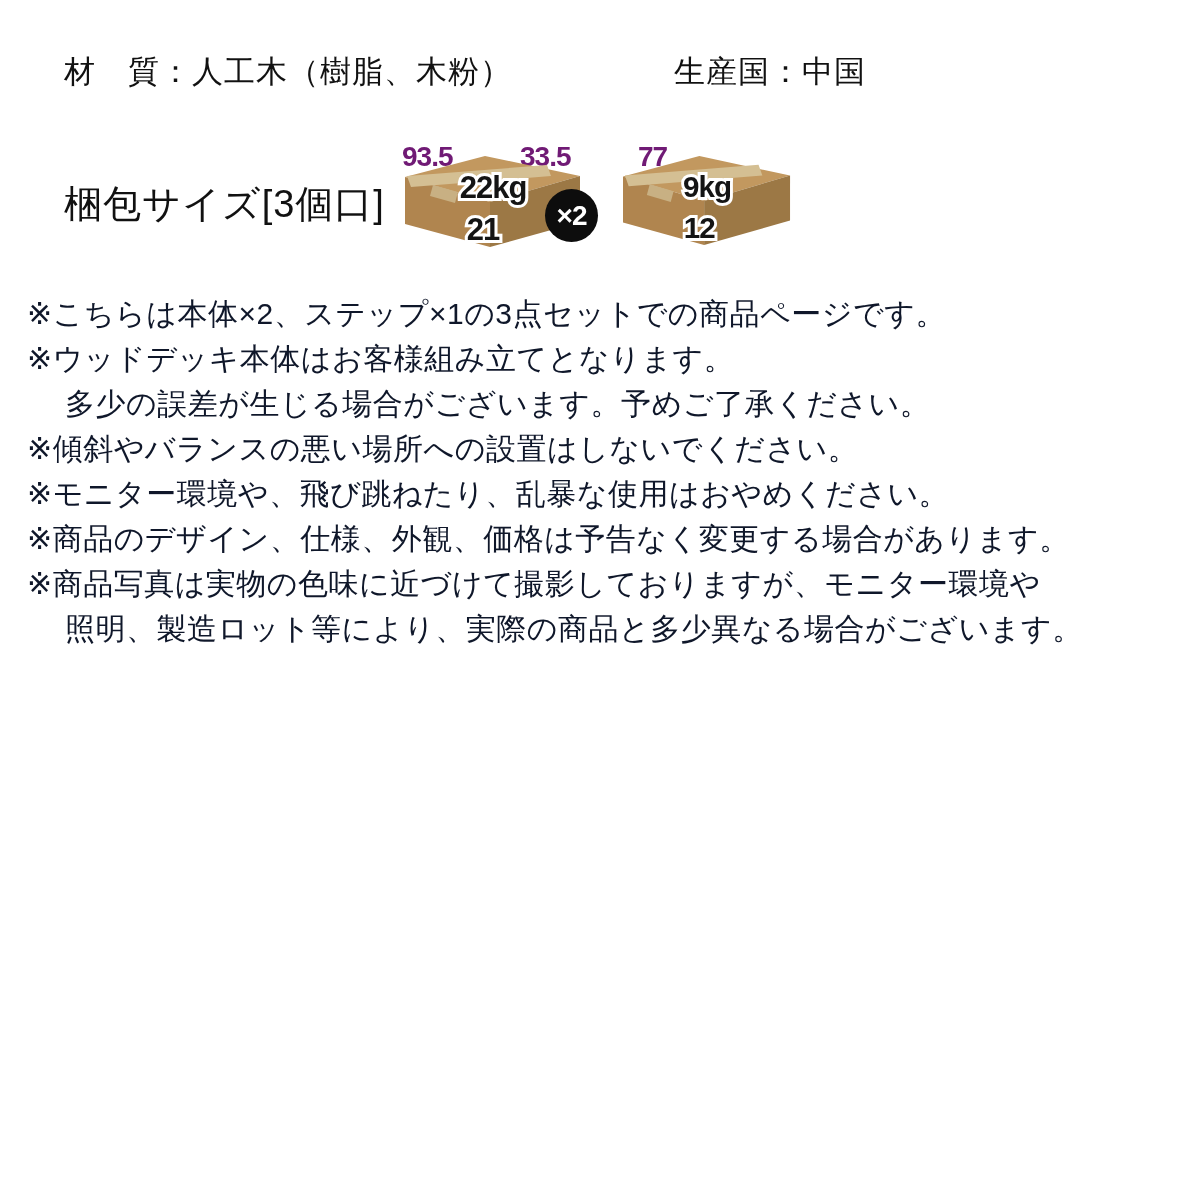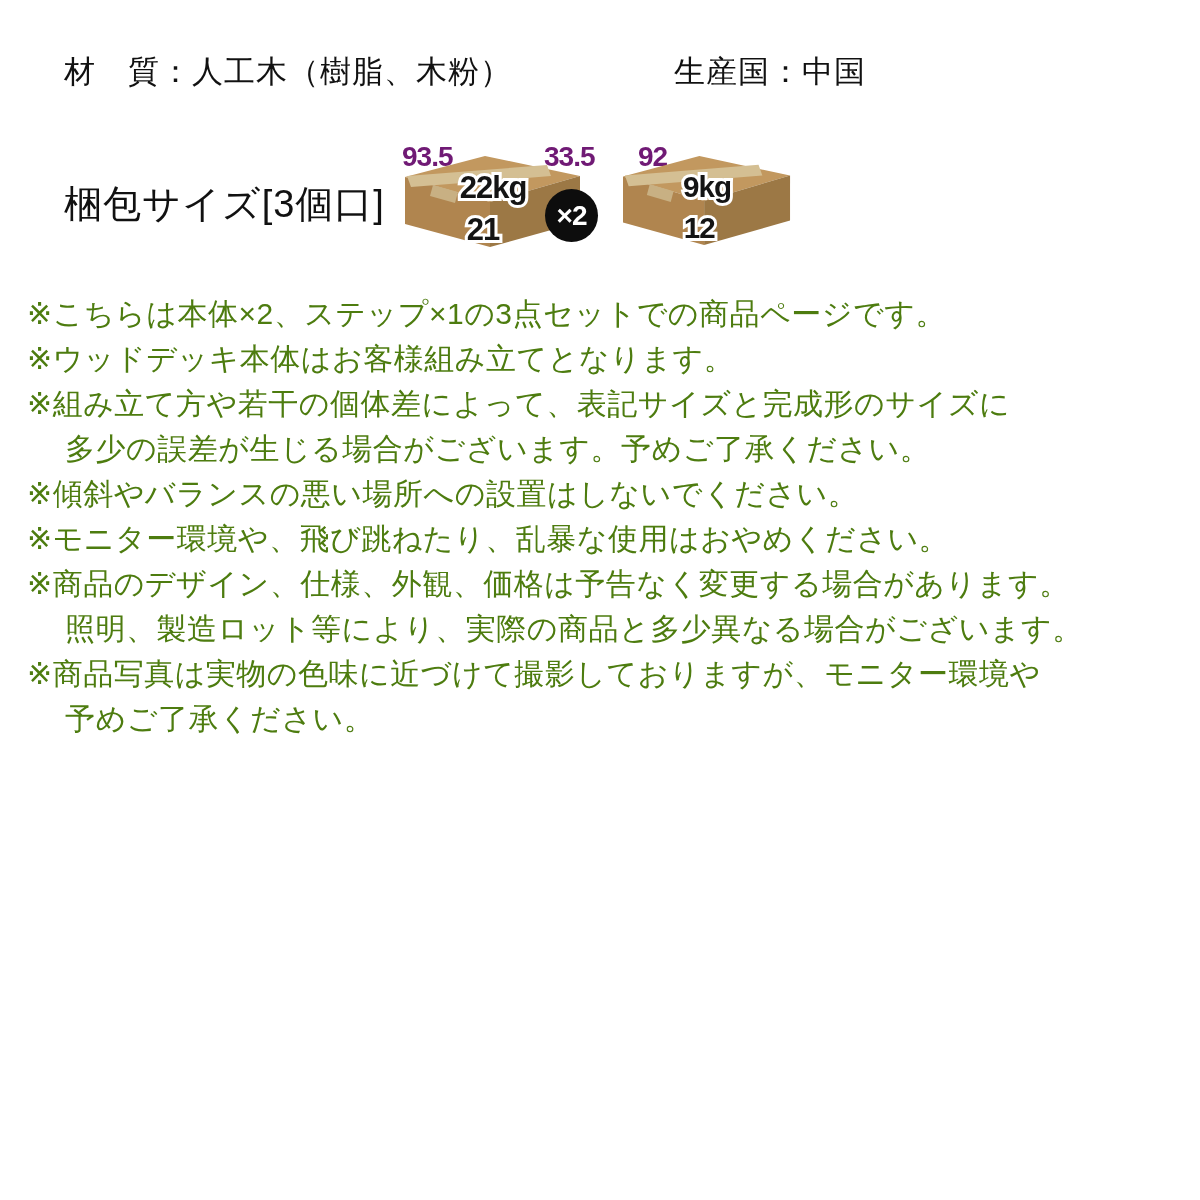--- a/index.html
+++ b/index.html
@@ -24,73 +24,71 @@
     font-family:"Liberation Sans","DejaVu Sans",sans-serif;font-weight:700;
     font-size:31px;fill:#141414;stroke:#ffffff;stroke-width:6px;paint-order:stroke;
     text-anchor:middle;letter-spacing:-1px;
   }
   .badge{
     position:absolute;width:53px;height:53px;border-radius:50%;background:#0d0d0d;
     display:flex;align-items:center;justify-content:center;
   }
   .badge span{color:#ffffff;font-size:28px;font-weight:700;letter-spacing:-1px;}
 
-  .notes{position:absolute;left:27px;top:291px;width:1160px;font-size:30px;color:#4d7c0f;}
+  .notes{position:absolute;left:27px;top:291px;width:1160px;font-size:30px;color:#0f172a;}
   .note-line{height:45px;line-height:45px;white-space:nowrap;letter-spacing:0.5px;}
   .note-line.cont{padding-left:38px;}
 </style>
 </head>
 <body>
 
 <div class="canvas">
 
   <div class="spec-row">
     <span class="spec material"><span>材　質：</span><span>人工木（樹脂、木粉）</span></span>
     <span class="spec origin"><span>生産国：</span><span>中国</span></span>
   </div>
 
   <div class="pkg-label">梱包サイズ[3個口]</div>
 
   <div class="box-figure" style="left:400px;top:141px;width:200px;">
     <div class="dim" style="left:2px;">93.5</div>
-    <div class="dim" style="left:120px;margin-left:24px;">33.5</div>
+    <div class="dim" style="left:120px;">33.5</div>
     <svg class="box-svg" style="left:5px;top:11px;" width="176" height="96" viewBox="0 0 176 96" preserveAspectRatio="none">
       <polygon points="0,25 80,4 175,24 85,50" fill="#c2985f"></polygon>
       <polygon points="0,25 85,50 85,95 0,72" fill="#b0854f"></polygon>
       <polygon points="85,50 175,24 175,70 85,95" fill="#9c7845"></polygon>
       <polygon points="2,24 142,13 146,24 6,35" fill="#d4bf93"></polygon>
       <polygon points="28,33 53,40 50,51 25,44" fill="#c8b083"></polygon>
       <text class="box-text" x="88" y="46">22kg</text>
       <text class="box-text" x="78" y="88">21</text>
     </svg>
     <div class="badge" style="left:145px;top:48px;">
       <span>×2</span>
     </div>
   </div>
 
   <div class="box-figure" style="left:618px;top:141px;width:180px;">
-    <div class="dim" style="left:20px;">92</div>
+    <div class="dim" style="left:20px;">77</div>
     <div class="dim" style="left:130px;margin-top:44px;">31</div>
     <svg class="box-svg" style="left:5px;top:11px;" width="168" height="94" viewBox="0 0 176 96" preserveAspectRatio="none">
       <polygon points="0,25 80,4 175,24 85,50" fill="#c2985f"></polygon>
       <polygon points="0,25 85,50 85,95 0,72" fill="#b0854f"></polygon>
       <polygon points="85,50 175,24 175,70 85,95" fill="#9c7845"></polygon>
       <polygon points="2,24 142,13 146,24 6,35" fill="#d4bf93"></polygon>
       <polygon points="28,33 53,40 50,51 25,44" fill="#c8b083"></polygon>
       <text class="box-text" x="88" y="46">9kg</text>
       <text class="box-text" x="80" y="88">12</text>
     </svg>
   </div>
 
   <div class="notes">
     <div class="note-line">※こちらは本体×2、ステップ×1の3点セットでの商品ページです。</div>
     <div class="note-line">※ウッドデッキ本体はお客様組み立てとなります。</div>
-    <div class="note-line">※組み立て方や若干の個体差によって、表記サイズと完成形のサイズに</div>
     <div class="note-line cont">多少の誤差が生じる場合がございます。予めご了承ください。</div>
     <div class="note-line">※傾斜やバランスの悪い場所への設置はしないでください。</div>
     <div class="note-line">※モニター環境や、飛び跳ねたり、乱暴な使用はおやめください。</div>
     <div class="note-line">※商品のデザイン、仕様、外観、価格は予告なく変更する場合があります。</div>
+    <div class="note-line">※商品写真は実物の色味に近づけて撮影しておりますが、モニター環境や</div>
     <div class="note-line cont">照明、製造ロット等により、実際の商品と多少異なる場合がございます。</div>
-    <div class="note-line">※商品写真は実物の色味に近づけて撮影しておりますが、モニター環境や</div>
-    <div class="note-line cont">予めご了承ください。</div>
   </div>
 
 </div>
 
 </body></html>

